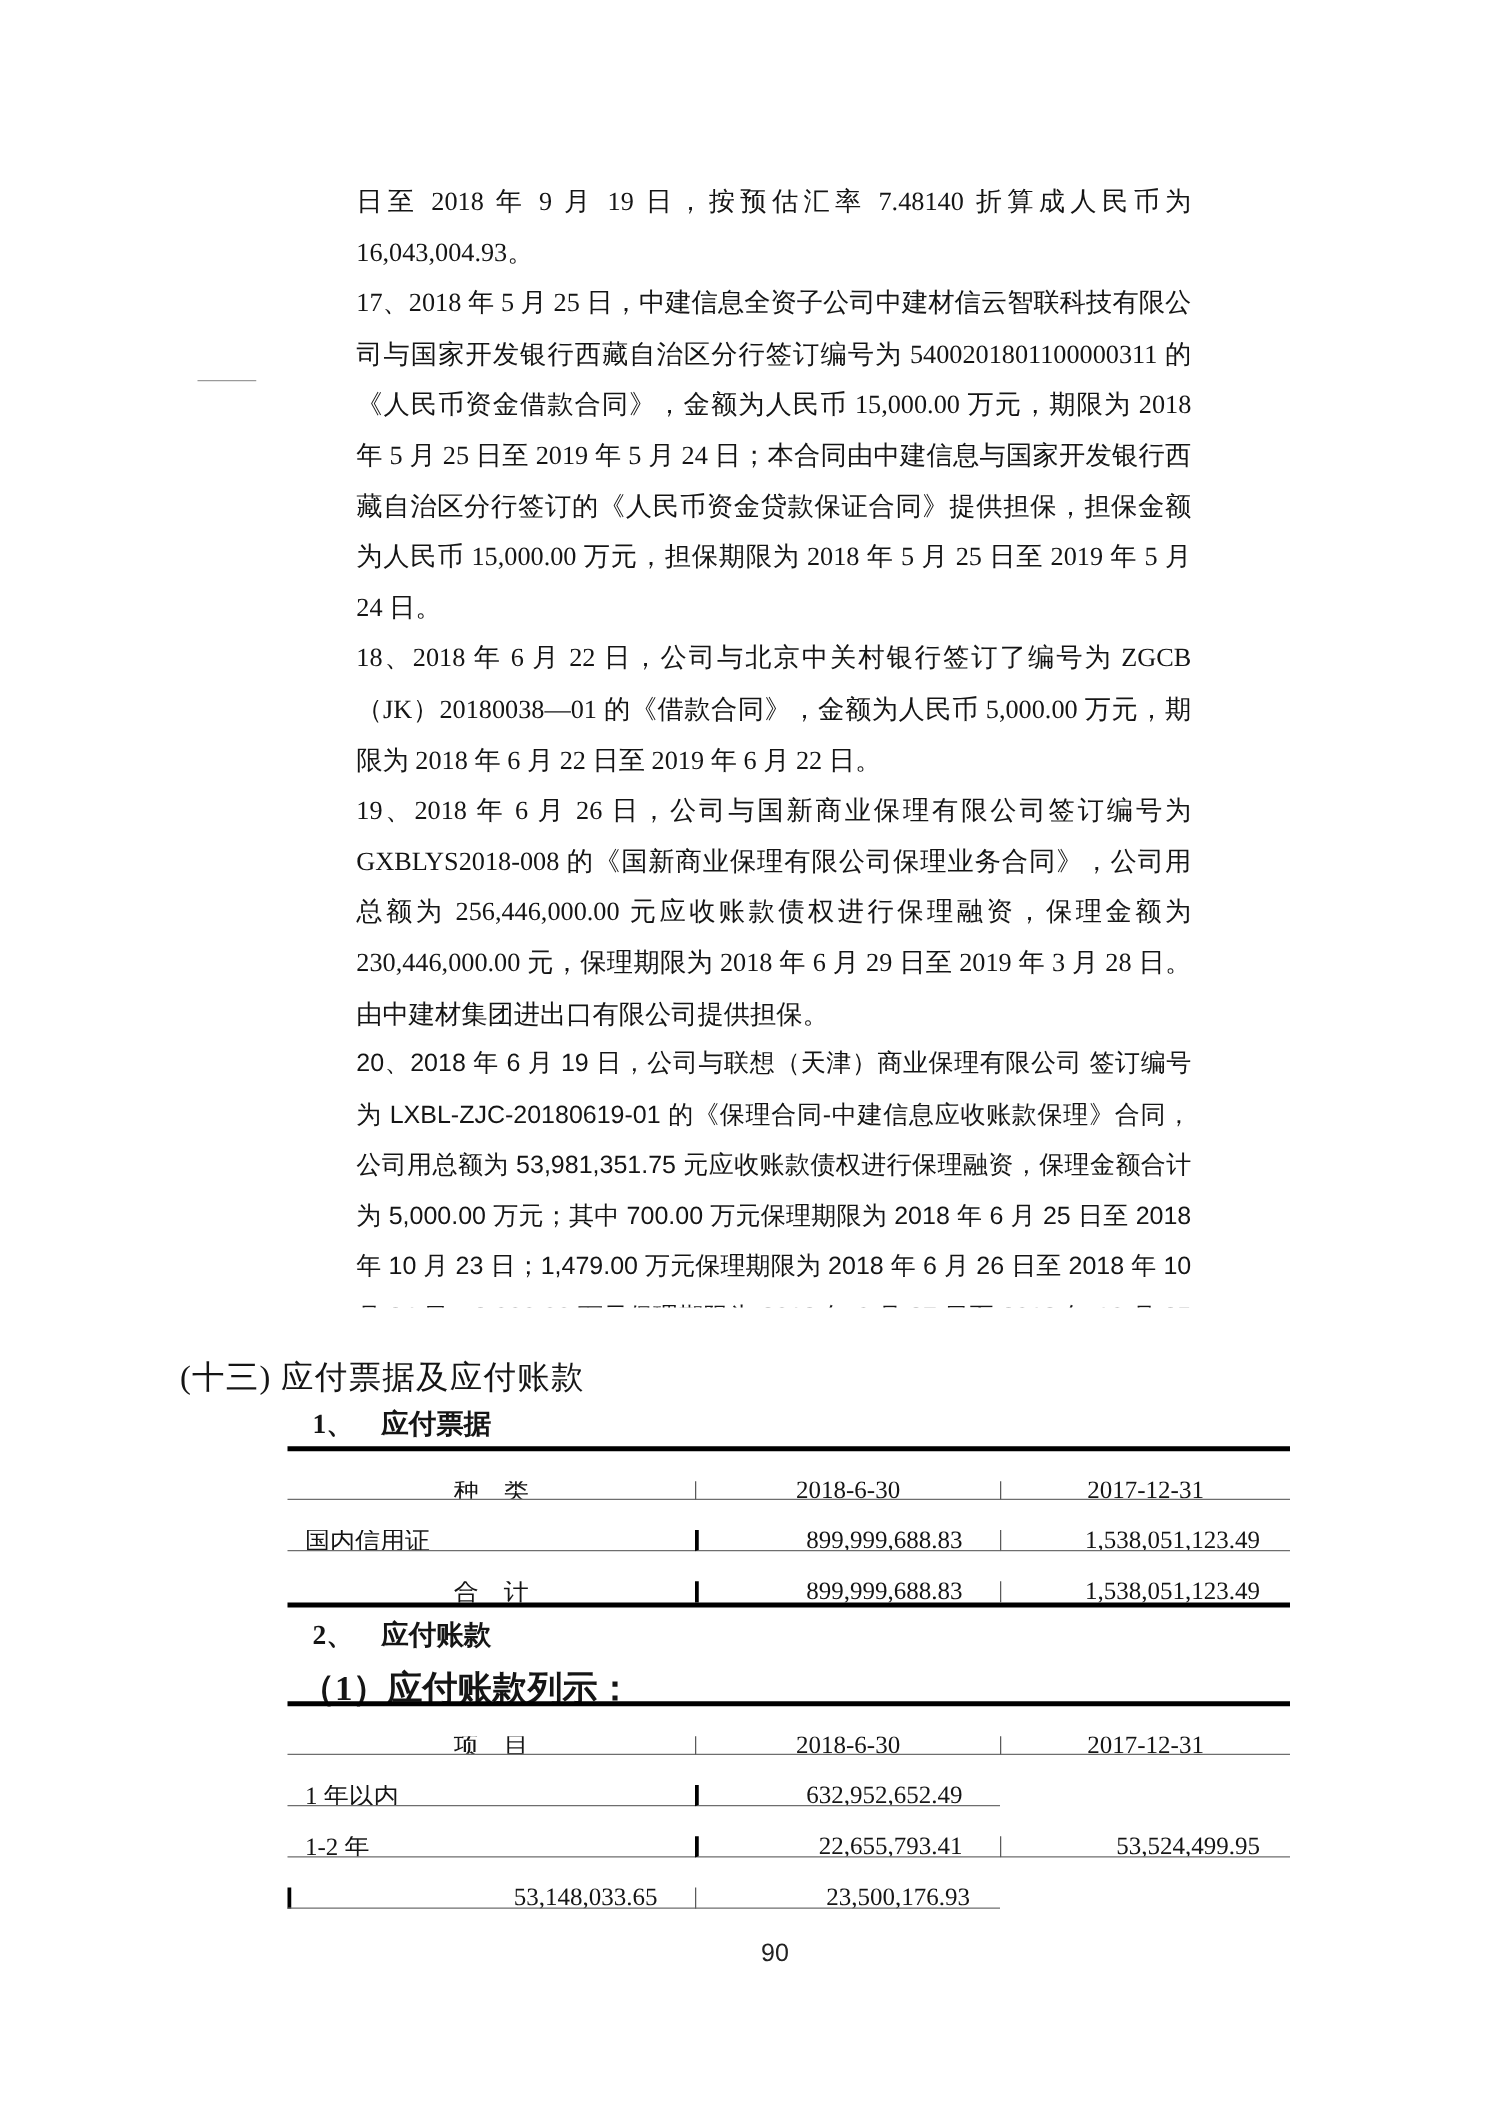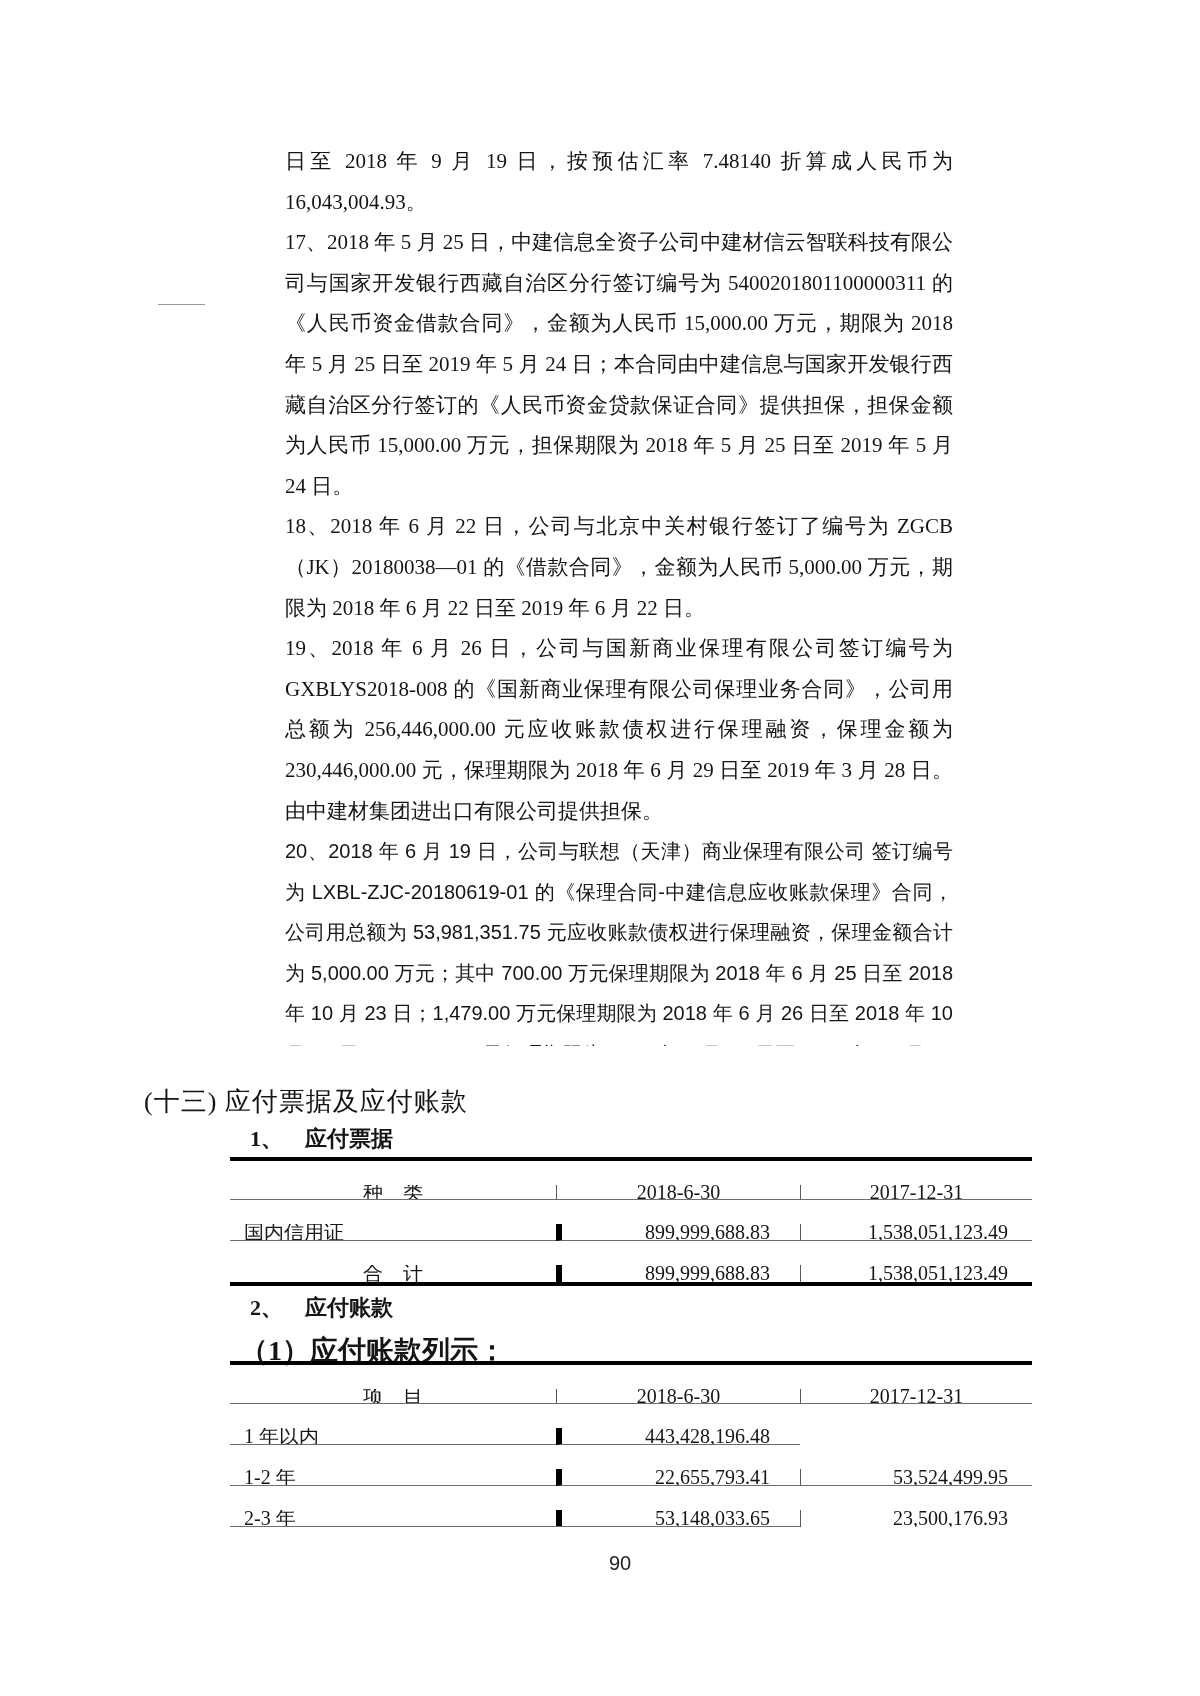--- a/index.html
+++ b/index.html
@@ -37,21 +37,21 @@
   }
   .t1{top:1157px;border-bottom:4px solid #000;}
   .t2{top:1361px;}
   .trow{display:grid;grid-template-columns:326px 244px 232px;}
   .trow>div{display:flex;align-items:center;overflow:hidden;margin-top:24px;}
   .h-row{height:39px;}
   .d-row{height:41px;}
   .thin{border-bottom:1px solid #6e6e6e;}
   .c-label{padding-left:14px;justify-content:flex-start;}
   .c-center{justify-content:center;}
-  .c-num2018{justify-content:flex-end;padding-right:30px;border-left:6px solid #000000;}
+  .c-num2018{justify-content:flex-end;padding-right:30px;border-left:3px solid #000000;}
   .c-num2017{justify-content:flex-end;padding-right:24px;border-left:1px solid #5a5a5a;}
   .c-head{justify-content:center;border-left:1px solid #5a5a5a;}
   .partial-bottom{
     position:absolute;left:0;bottom:0;width:570px;height:1px;background:#6e6e6e;
   }
   .t2 .trow:last-child{position:relative;}
   .page-number{
     position:absolute;left:20px;top:1552px;width:1200px;text-align:center;
     font-family:"Liberation Sans","DejaVu Sans",sans-serif;font-size:20px;color:#222;
   }
@@ -102,28 +102,27 @@
 <div class="sub-list">（1）应付账款列示：</div>
 
 <div class="fin-table t2">
   <div class="trow h-row">
     <div class="c-center thin">项　目</div>
     <div class="c-head thin">2018-6-30</div>
     <div class="c-head thin">2017-12-31</div>
   </div>
   <div class="trow d-row">
     <div class="c-label thin">1 年以内</div>
-    <div class="c-num2018 thin">443,428,196.48</div>
+    <div class="c-num2018 thin">632,952,652.49</div>
   </div>
   <div class="trow d-row">
     <div class="c-label thin">1-2 年</div>
     <div class="c-num2018 thin">22,655,793.41</div>
     <div class="c-num2017 thin">53,524,499.95</div>
   </div>
   <div class="trow d-row">
-    <div class="c-label">2-3 年</div>
     <div class="c-num2018">53,148,033.65</div>
     <div class="c-num2017">23,500,176.93</div>
     <div class="partial-bottom"></div>
   </div>
 </div>
 
 <div class="page-number">90</div>
 
 </body></html>

